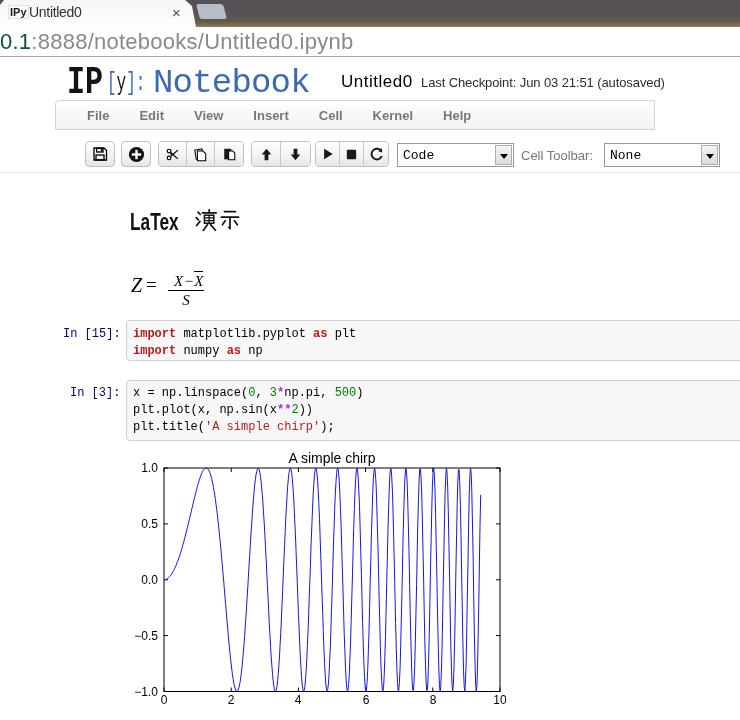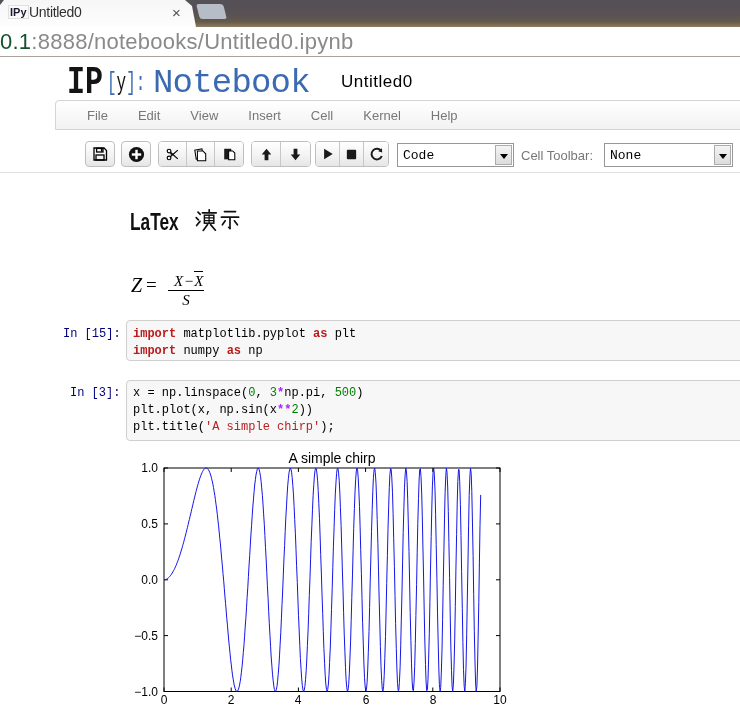--- a/index.html
+++ b/index.html
@@ -32,23 +32,23 @@
   transform-origin:0 100%; white-space:pre; }
 #logo .ip { left:67px; top:61px; font-size:38px; font-weight:bold; color:#141414;
   transform:scaleX(0.79); }
 #logo .bry { left:107px; top:69px; font-size:25px; color:#3b6ab2; transform:scaleX(0.64); }
 #logo .nb { left:153px; top:64px; font-size:34px; color:#3b6ab2; letter-spacing:-0.8px;
   transform:scaleX(1.0); }
 #nbtitle { position:absolute; left:341px; top:72px; font-size:17px; letter-spacing:0.5px; color:#000; }
 #checkpoint { position:absolute; left:421px; top:75px; font-size:13px; letter-spacing:-0.1px; color:#2c2c2c; }
 
 
-#menubar { position:absolute; left:55px; top:100px; width:686px; height:30px;
+#menubar { position:absolute; left:55px; top:100px; width:600px; height:30px;
   background:linear-gradient(180deg,#ffffff,#f2f2f2);
-  border:1px solid #d4d4d4; border-radius:4px 0 0 0; }
+  border:1px solid #d4d4d4; border-radius:4px 0 0 0;font-weight:bold; }
 #menubar .mi { display:inline-block; padding:7px 15px 0 15px; font-size:13px; color:#777; }
 #menubar .pad { display:inline-block; width:16px; }
 
 
 #toolbar { position:absolute; left:0; top:130px; width:740px; height:43px; background:#fff; }
 .btn { position:absolute; top:11px; height:26px;
   background:linear-gradient(180deg,#ffffff 0%,#f3f3f3 55%,#e6e6e6 100%);
   border:1px solid #bfbfbf; border-radius:4px;
   display:flex; align-items:center; justify-content:center; }
 .grp { position:absolute; top:11px; height:26px; display:flex;
@@ -96,20 +96,21 @@
       <div id="url"><b>0.1</b>:8888/notebooks/Untitled0.ipynb</div>
     </div>
 
   <div id="nbheader"></div>
   <div id="logo">
       <span class="ip">IP</span>
       <span class="bry">[<b style="color:#141414;font-weight:normal;">y</b>]:</span>
       <span class="nb">Notebook</span>
     </div>
   <div id="nbtitle">Untitled0</div>
+  <div id="checkpoint">Last Checkpoint: Jun 03 21:51 (autosaved)</div>
 
   <div id="menubar"><span class="pad"></span><span class="mi">File</span><span class="mi">Edit</span><span class="mi">View</span><span class="mi">Insert</span><span class="mi">Cell</span><span class="mi">Kernel</span><span class="mi">Help</span></div>
 
   <div id="toolbar">
     <div class="btn" style="left:85px; width:30px;">
         <svg width="16" height="16" viewBox="0 0 16 16">
           <g fill="none" stroke="#000" stroke-width="1.3">
             <path d="M2 2 h10 l2.5 2.5 V14 H2 Z"></path>
             <rect x="4.6" y="2.4" width="6.4" height="3.6"></rect>
             <rect x="4" y="9" width="8" height="5"></rect>
@@ -179,21 +180,21 @@
             <path d="M12.3 4.2 A5.3 5.3 0 1 0 12.8 9" fill="none" stroke="#1a1a1a" stroke-width="2"></path>
             <path d="M12.9 1.2 L13.2 5.4 L9.2 4.2 Z" fill="#1a1a1a"></path>
           </svg>
         </div>
     </div>
     <div class="sel" style="left:397px; width:117px;">
         <span class="txt">Code</span>
         <span class="dd"></span>
       </div>
     <div id="ctlabel">Cell Toolbar:</div>
-    <div class="sel" style="left:604px; width:129px;">
+    <div class="sel" style="left:604px; width:116px;">
         <span class="txt">None</span>
         <span class="dd"></span>
       </div>
   </div>
   <div id="hdrline"></div>
 
   <div id="heading">LaTex</div>
     <div id="cjksvg"><svg width="48" height="24" viewBox="0 0 48 24">
         <g stroke="#111" stroke-width="1.7" fill="none" stroke-linecap="round">
 <path d="M3 3.2 L5.2 5.4"></path>

